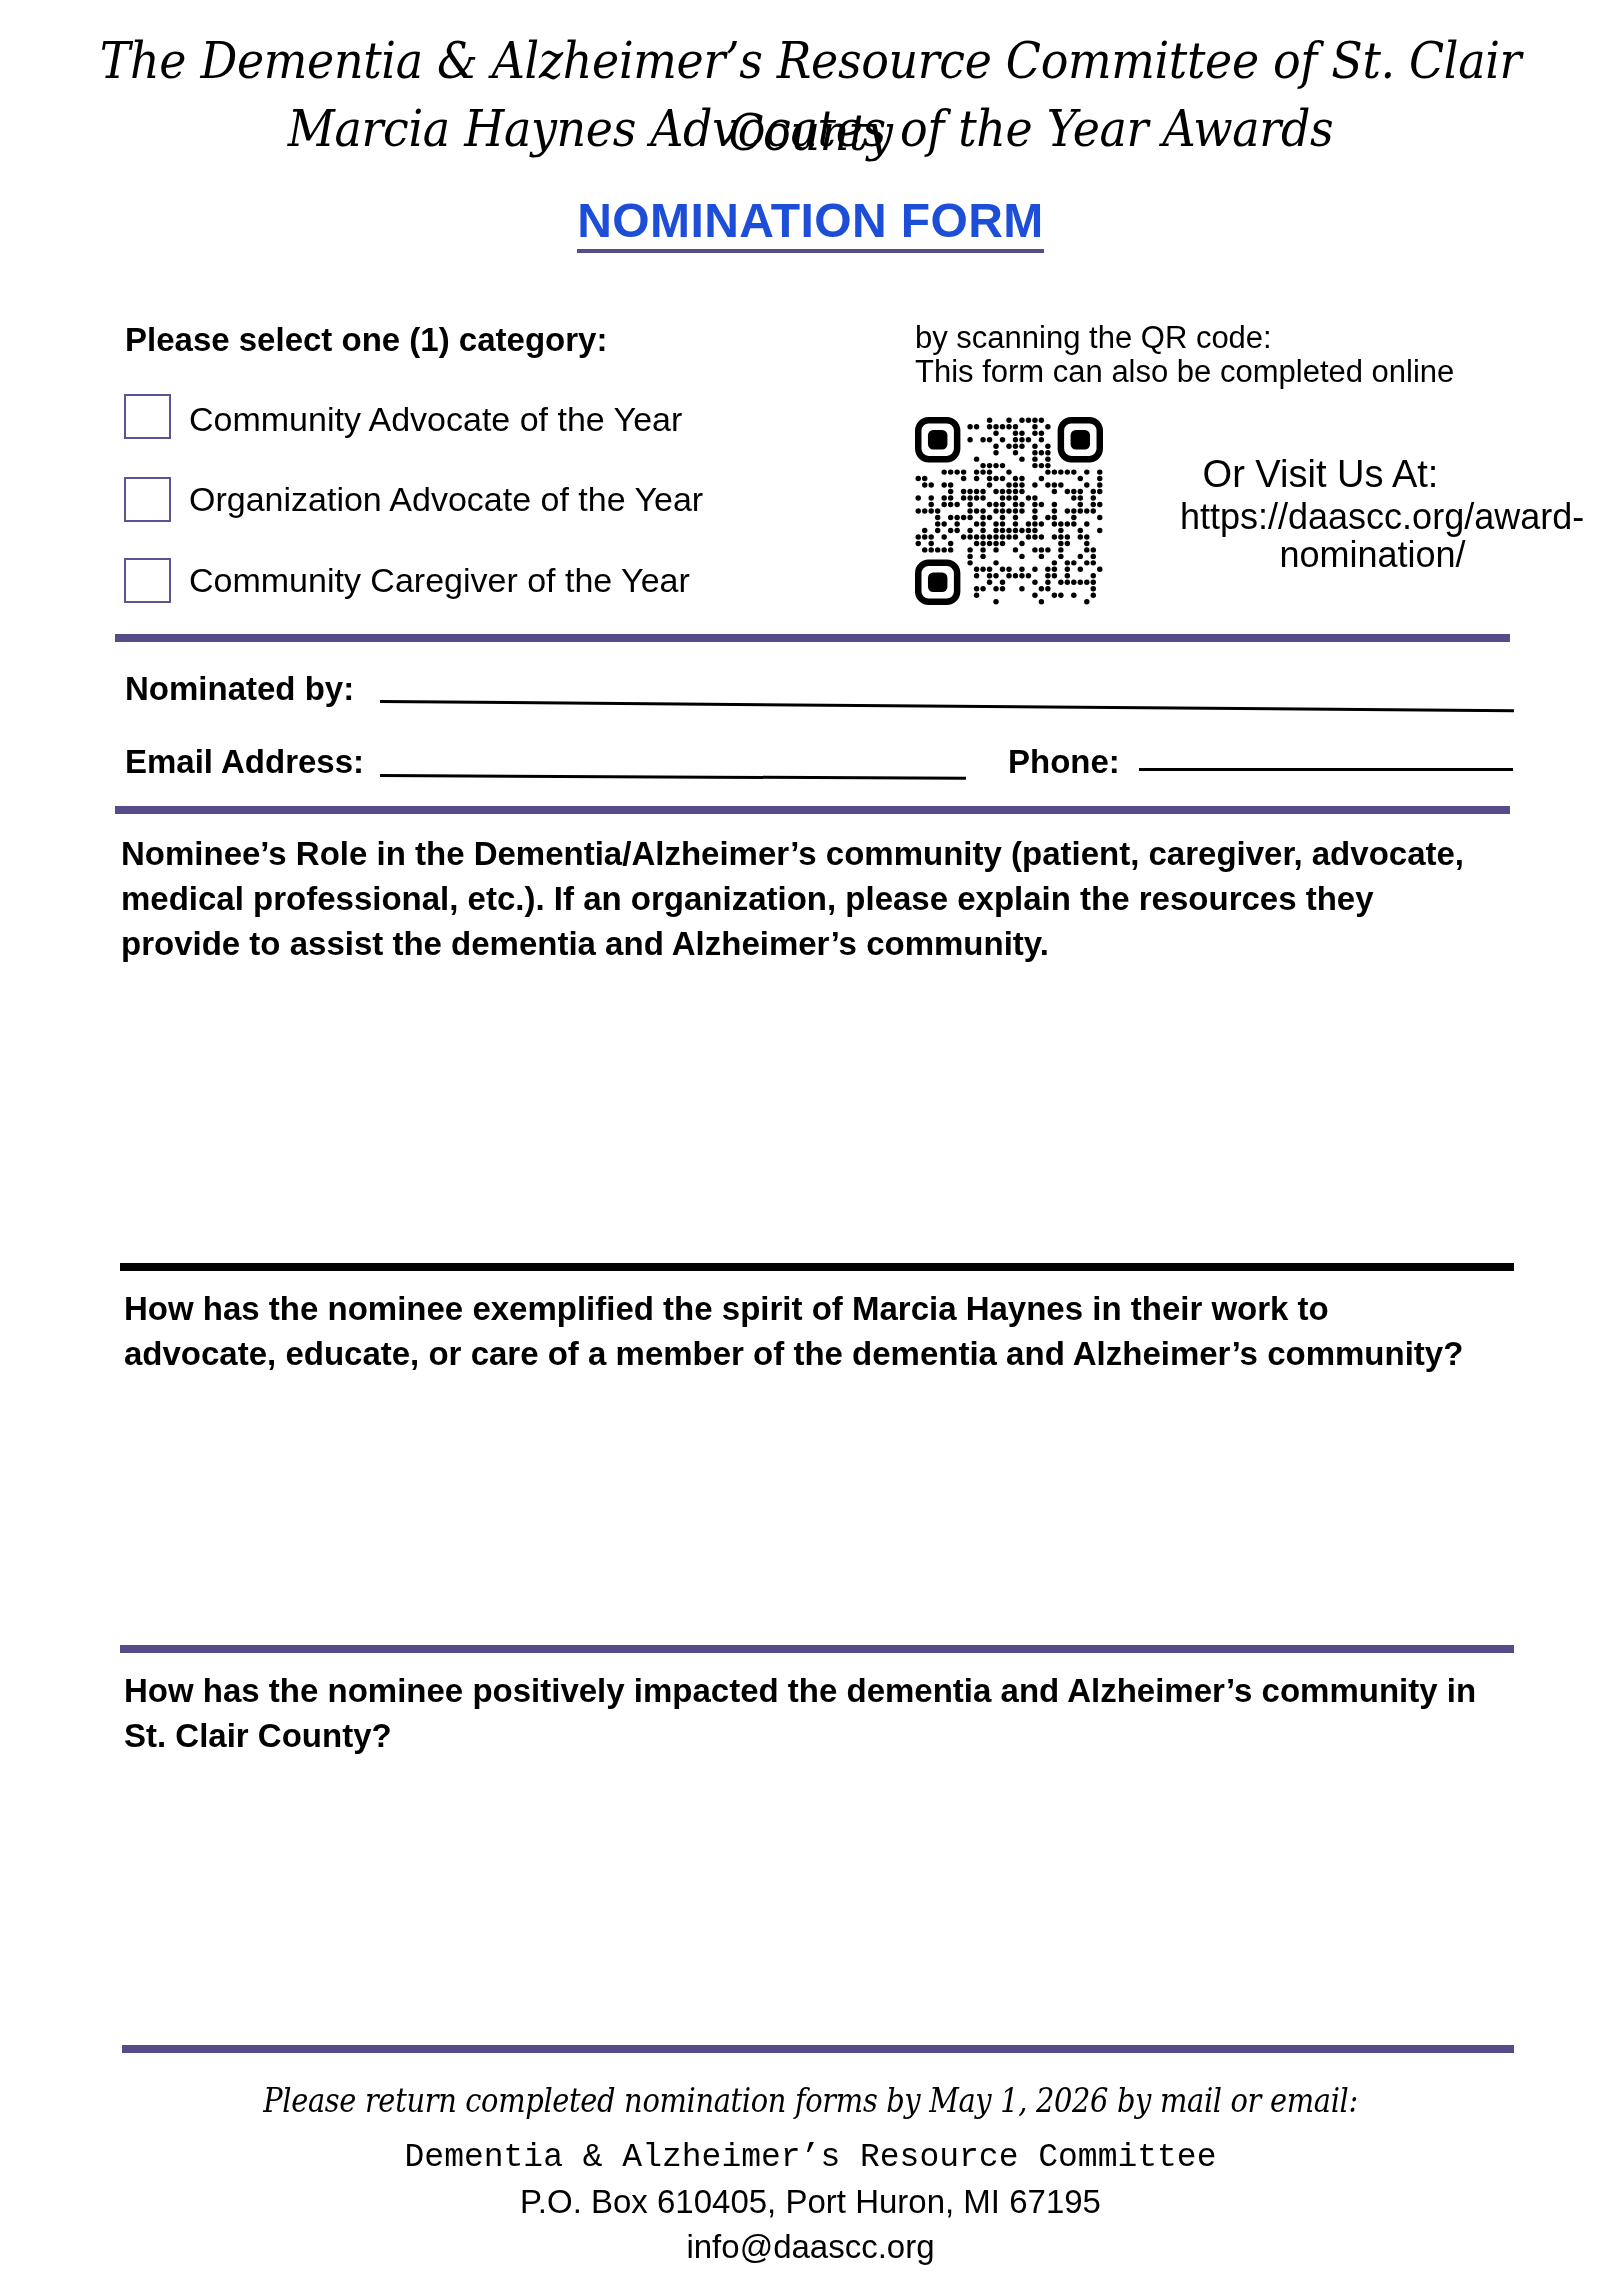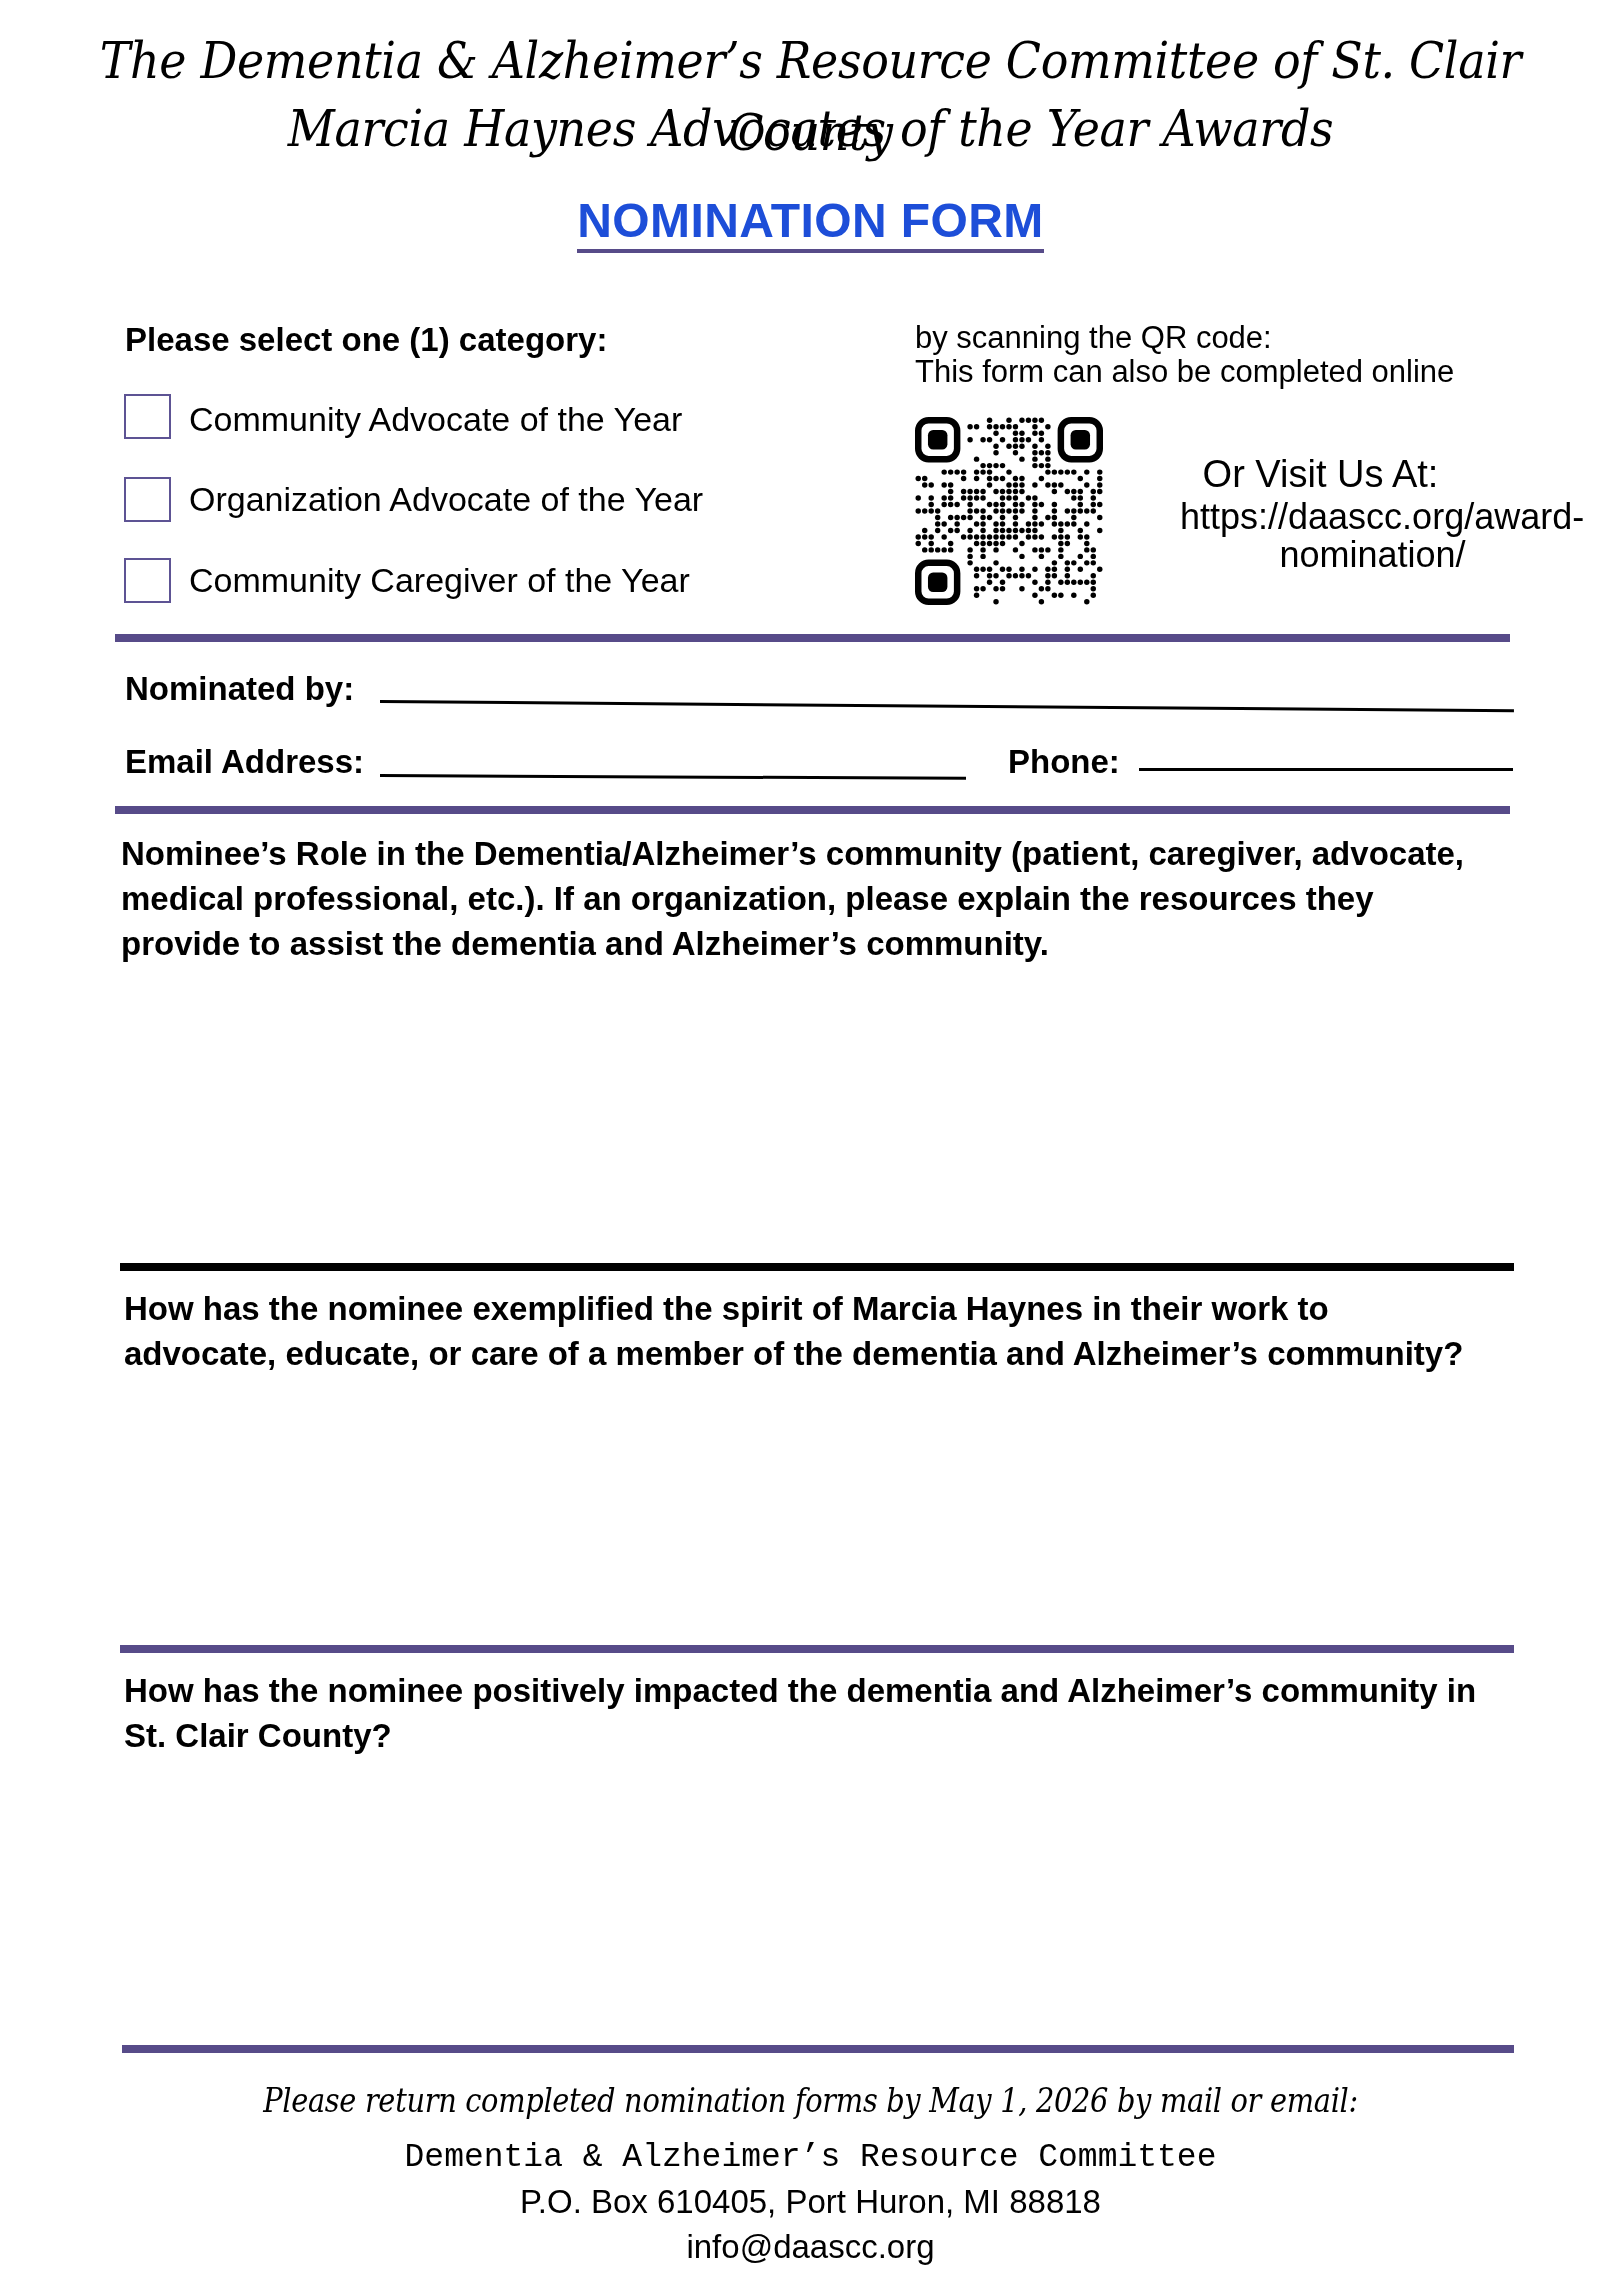--- a/index.html
+++ b/index.html
@@ -418,15 +418,15 @@
 <div class="abs q-text" style="left:124px; top:1668px; width:1433px;">
   <div>How has the nominee positively impacted the dementia and Alzheimer’s community in</div>
   <div>St. Clair County?</div>
 </div>
 <textarea class="abs resp" style="left: 121px; top: 1769px; width: 1388px; height: 269px;"></textarea>
 
 <div class="abs bar" style="left:122px; top:2045px; width:1392px;"></div>
 
 <div class="abs script footer-script">Please return completed nomination forms by May 1, 2026 by mail or email:</div>
 <div class="abs footer-line" style="top:2139px;font-family:Liberation Mono, monospace;">Dementia &amp; Alzheimer’s Resource Committee</div>
-<div class="abs footer-line" style="top:2183px;">P.O. Box 610405, Port Huron, MI 88818</div>
+<div class="abs footer-line" style="top:2183px;">P.O. Box 610405, Port Huron, MI 67195</div>
 <div class="abs footer-line" style="top:2228px;">info@daascc.org</div>
 
 
 </body></html>

